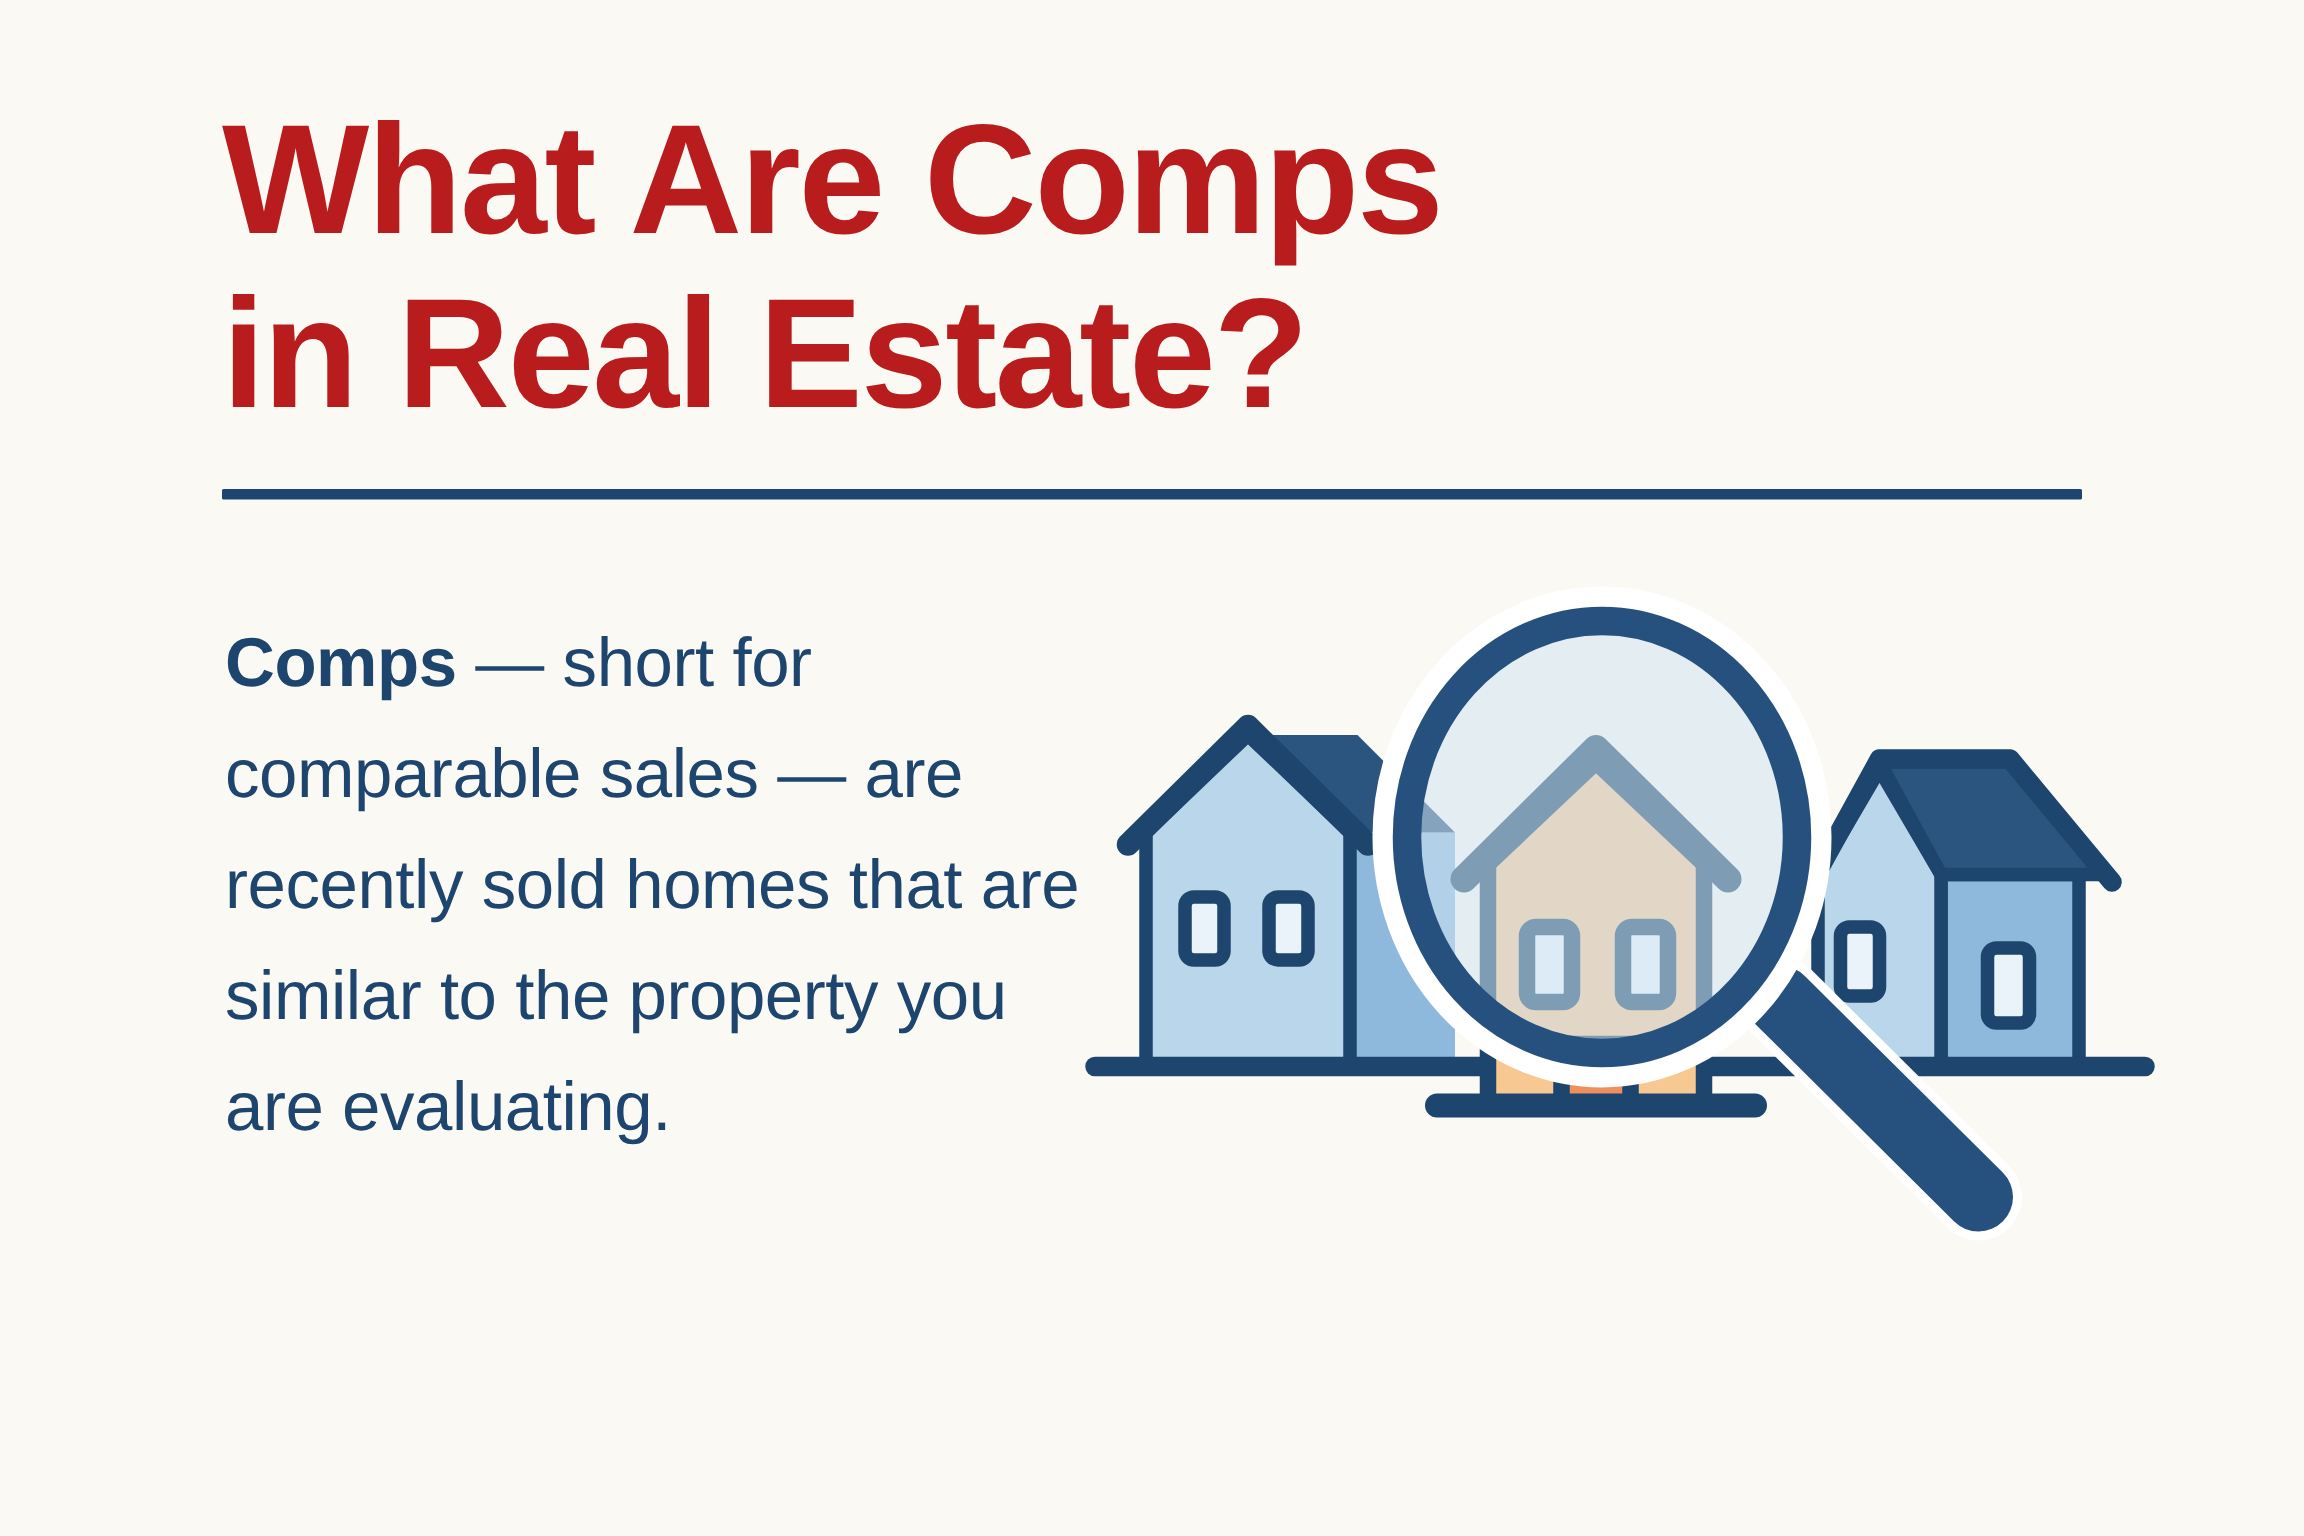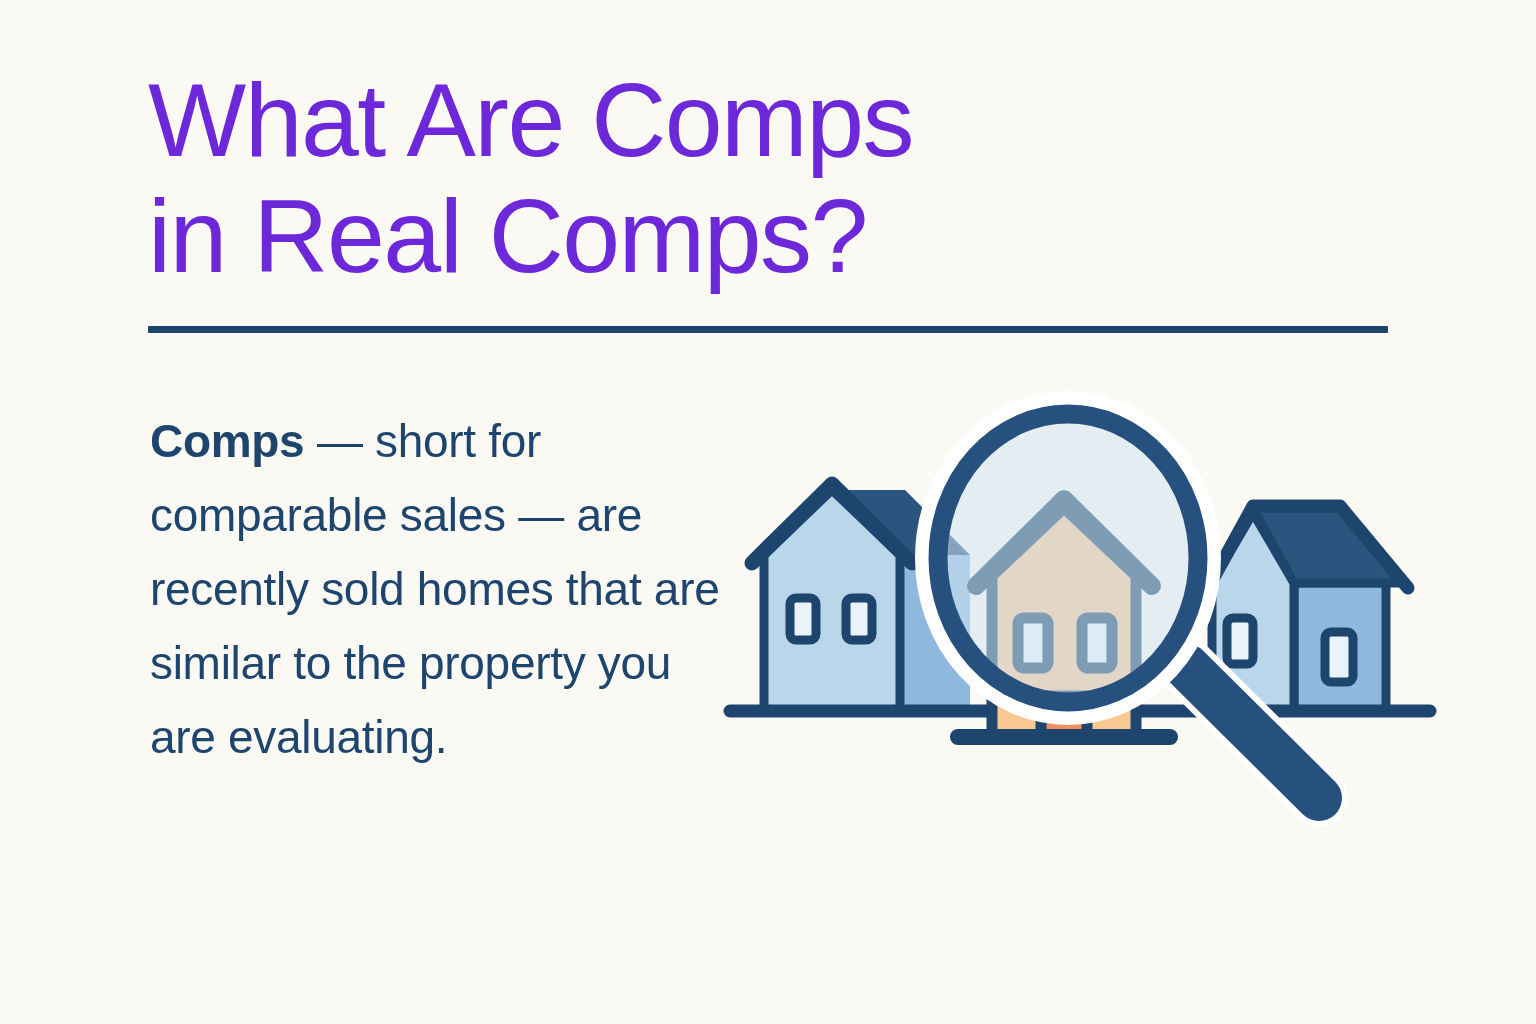--- a/index.html
+++ b/index.html
@@ -27,24 +27,24 @@
   
   .title-block {
     position: absolute;
     left: 148px;
     top: 62px;
     width: 1000px;
   }
 
   .title-line {
     font-size: 104px;
-    font-weight: 400;
+    font-weight: 700;
     line-height: 1.12;
     letter-spacing: -1.5px;
-    color: #6d28d9;
+    color: #b91c1c;
     white-space: nowrap;
   }
 
   
   .divider {
     position: absolute;
     left: 148px;
     top: 326px;
     width: 1240px;
     height: 7px;
@@ -87,21 +87,21 @@
     height: 100%;
   }
 </style>
 </head>
 <body>
 
 <div class="canvas">
 
   <div class="title-block">
     <div class="title-line">What Are Comps</div>
-    <div class="title-line">in Real Comps?</div>
+    <div class="title-line">in Real Estate?</div>
   </div>
 
   <div class="divider"></div>
 
   <div class="body-block">
     <p class="body-text"><span class="lead">Comps</span><span> — short for comparable sales — are recently sold homes that are similar to the property you are evaluating.</span></p>
   </div>
 
   <div class="illustration">
     <svg viewBox="0 0 760 470" xmlns="http://www.w3.org/2000/svg">

